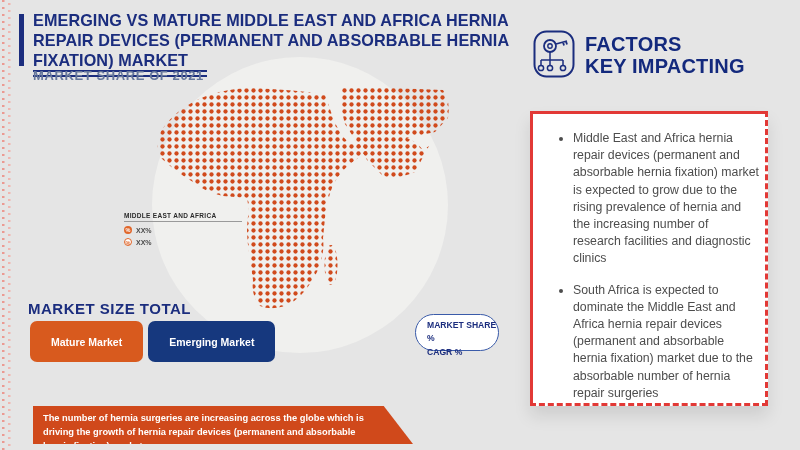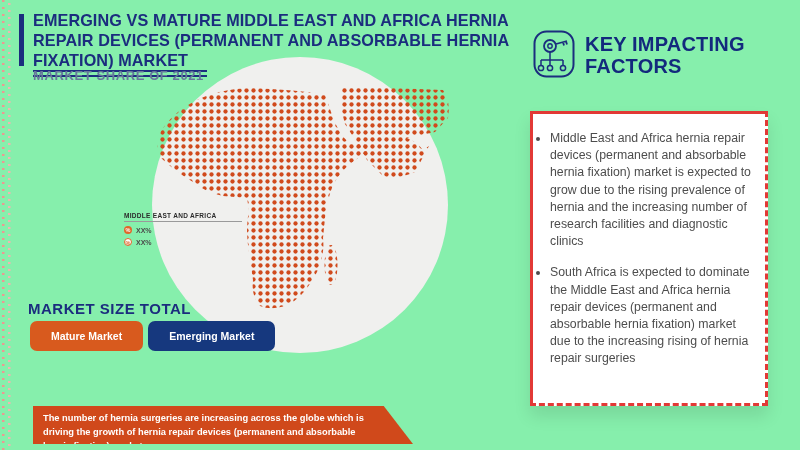--- a/index.html
+++ b/index.html
@@ -1,17 +1,17 @@
 <!DOCTYPE html>
 <html><head>
 <meta charset="utf-8">
 <style>
   * { margin:0; padding:0; box-sizing:border-box; }
   body { background:#fff; font-family:"Liberation Sans", sans-serif; }
-  .canvas { position:relative; width:800px; height:450px; background:#86efac; overflow:hidden; }
+  .canvas { position:relative; width:800px; height:450px; background:#e5e5e5; overflow:hidden; }
 
   
   .left-strip { position:absolute; left:2px; top:0; width:10px; height:450px;
     background-image:
       repeating-linear-gradient(to bottom, #eb9a92 0 2.5px, transparent 2.5px 7px),
       repeating-linear-gradient(to bottom, #f0b6b0 0 2.5px, transparent 2.5px 7px);
     background-size:2.5px 450px, 2.5px 450px;
     background-position:0 0, 6px 3px;
     background-repeat:no-repeat; }
 
@@ -36,21 +36,21 @@
   .legend-dot { width:8px; height:8px; border-radius:50%; font-size:5.5px; line-height:8px;
     text-align:center; font-weight:700; }
   .legend-dot.filled { background:#e0662a; color:#fff; }
   .legend-dot.outline { background:#fff; color:#e0662a; border:1px solid #e0662a; }
   .legend-label { font-size:7px; color:#4a4a4a; font-weight:600; }
 
   
   .ms-heading { position:absolute; left:28px; top:300px; font-size:15px; font-weight:800;
     color:#1b2d7e; letter-spacing:0.5px;text-align:center; }
   .buttons-row { position:absolute; left:30px; top:321px; display:flex; gap:5px; }
-  .pill-btn { height:30px; padding:0 21px; border:none; border-radius:7px; color:#fff;
+  .pill-btn { height:41px; padding:0 21px; border:none; border-radius:7px; color:#fff;
     font-size:10.5px; font-weight:600; font-family:"Liberation Sans",sans-serif; display:flex; align-items:center; cursor:pointer; }
   .pill-btn.mature { background:#d85a1e; }
   .pill-btn.emerging { background:#16387e;text-align:center; }
 
   .badge-oval { position:absolute; left:415px; top:314px; width:84px; height:37px;
     border:1.6px solid #3a5ba9; border-radius:19px; padding:4px 0 0 11px;
     font-size:8.6px; font-weight:700; color:#1b2d7e; line-height:1.55; background:#fff; }
 
   .note-text { position:absolute; left:28px; top:360px; font-size:12px; color:#58595b; }
 
@@ -59,21 +59,21 @@
   .banner-text { font-size:9.3px; color:#fff; line-height:1.5; font-weight:600; }
 
   
   .kif-icon { position:absolute; left:533px; top:30px; }
   .kif-heading { position:absolute; left:585px; top:34px; font-size:20px; font-weight:800;
     color:#13297d; line-height:1.08; letter-spacing:0.2px; }
 
   .factors-box { position:absolute; left:530px; top:111px; width:238px; height:295px; background:#fff;
     border:3px #e23936; border-style:solid dashed dashed solid;
     box-shadow:0 10px 16px rgba(0,0,0,0.10); }
-  .factors-list { margin:16px 6px 0 17px; }
+  .factors-list { margin:16px 6px 0 40px; }
   .factors-list li { font-size:12.3px; color:#4d4d4d; line-height:1.4; margin-bottom:14px; }
 
   .dmca { position:absolute; right:14px; bottom:7px; font-size:10px; color:#1a1a1a; font-weight:600; }
 </style>
 </head>
 <body>
 
 <div class="canvas">
 
   <div class="left-strip"></div>
@@ -113,42 +113,46 @@
       <span class="legend-label">XX%</span>
     </div>
   </div>
 
   <div class="ms-heading">MARKET SIZE TOTAL</div>
   <div class="buttons-row">
     <button class="pill-btn mature">Mature Market</button>
     <button class="pill-btn emerging">Emerging Market</button>
   </div>
 
+  <div class="badge-oval">
+    <div>MARKET SHARE %</div>
+    <div>CAGR %</div>
+  </div>
 
 
   <div class="banner">
     <div class="banner-text">The number of hernia surgeries are increasing across the globe which is driving the growth of hernia repair devices (permanent and absorbable hernia fixation) market</div>
   </div>
 
   <svg class="kif-icon" width="42" height="48" viewBox="0 0 42 48" fill="none" stroke="#1b2d7e">
     <rect x="1.5" y="1.5" width="39" height="45" rx="12" stroke-width="2"></rect>
     <circle cx="17" cy="16" r="6" stroke-width="1.8"></circle>
     <circle cx="17" cy="16" r="2.2" stroke-width="1.4"></circle>
     <path d="M23,14 L34,11 M30,12 L31,15.5 M33,11.3 L34,14.5" stroke-width="1.8"></path>
     <path d="M17,22 L17,30 M8,30 L30,30 M8,30 L8,35 M17,30 L17,35 M30,30 L30,35" stroke-width="1.5"></path>
     <circle cx="8" cy="38" r="2.6" stroke-width="1.5"></circle>
     <circle cx="17" cy="38" r="2.6" stroke-width="1.5"></circle>
     <circle cx="30" cy="38" r="2.6" stroke-width="1.5"></circle>
   </svg>
   <div class="kif-heading">
+    <div>FACTORS</div>
     <div>KEY IMPACTING</div>
-    <div>FACTORS</div>
   </div>
 
   <div class="factors-box">
     <ul class="factors-list">
       <li>Middle East and Africa hernia repair devices (permanent and absorbable hernia fixation) market is expected to grow due to the rising prevalence of hernia and the increasing number of research facilities and diagnostic clinics</li>
-      <li>South Africa is expected to dominate the Middle East and Africa hernia repair devices (permanent and absorbable hernia fixation) market due to the increasing rising of hernia repair surgeries</li>
+      <li>South Africa is expected to dominate the Middle East and Africa hernia repair devices (permanent and absorbable hernia fixation) market due to the absorbable number of hernia repair surgeries</li>
     </ul>
   </div>
 
 
 </div>
 
 </body></html>

